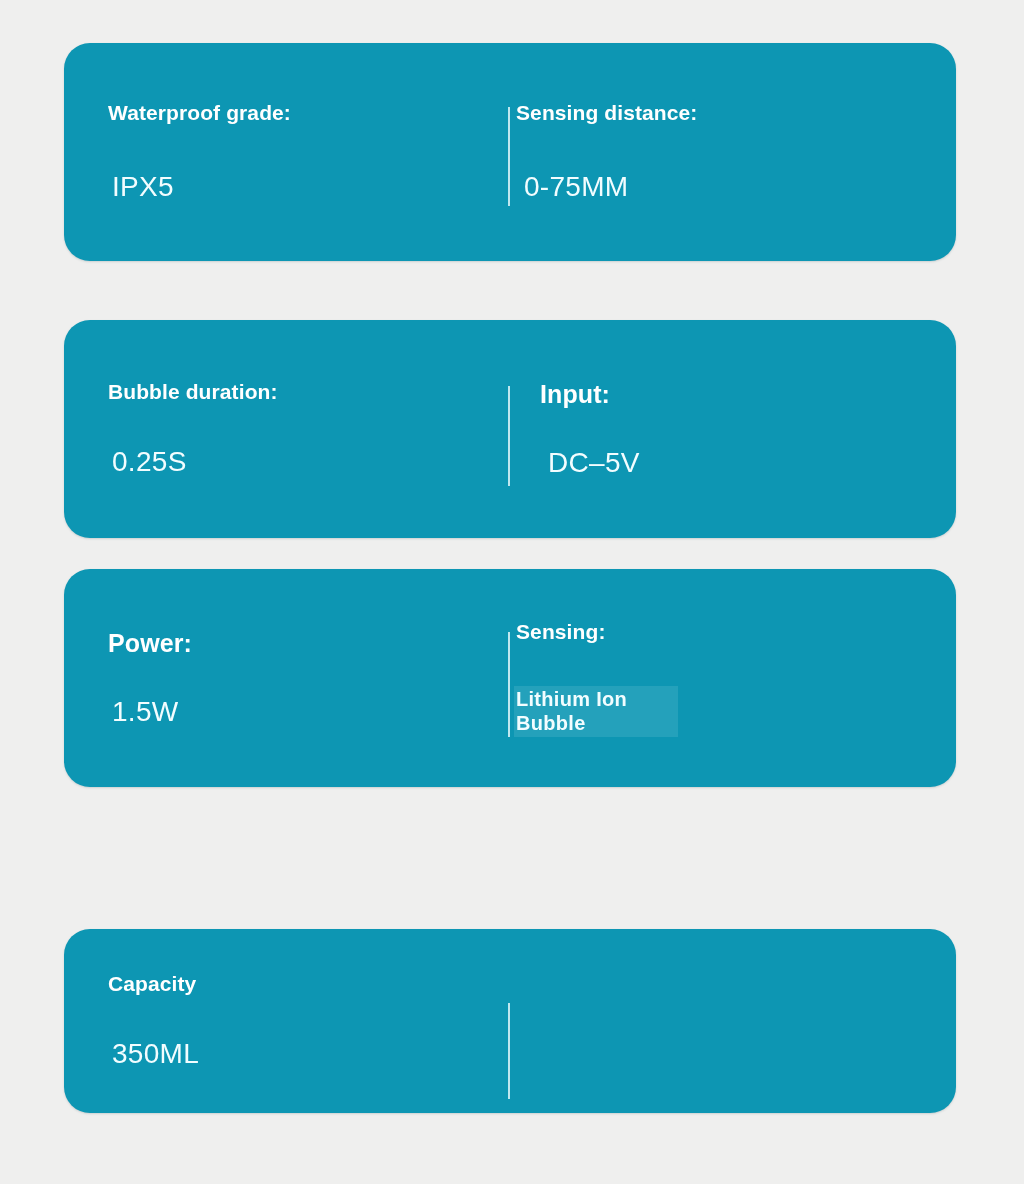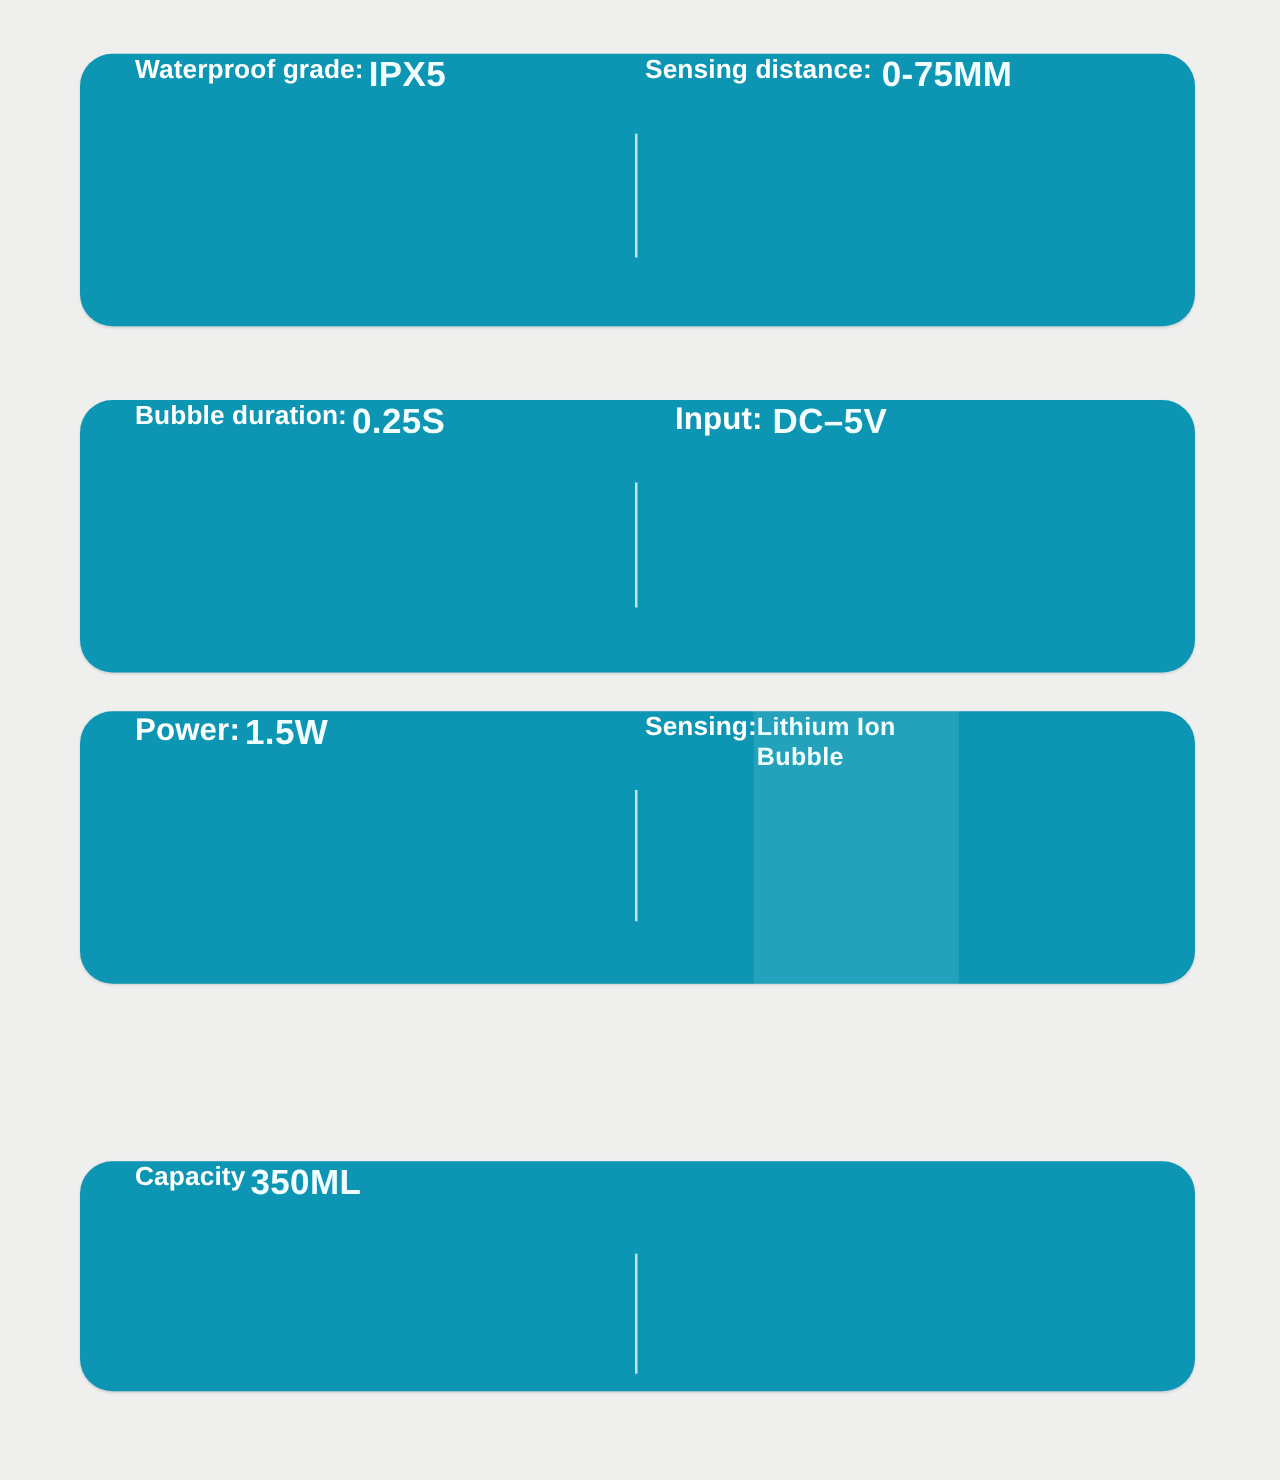--- a/index.html
+++ b/index.html
@@ -36,21 +36,22 @@
   .spec-card.card-1 { top: 43px;  height: 218px; }
   .spec-card.card-2 { top: 320px; height: 218px; gap: 24px; }
   .spec-card.card-3 { top: 569px; height: 218px; }
   .spec-card.card-4 { top: 881px; height: 184px; margin-top: 48px; }
 
   .card-col {
     position: relative;
     box-sizing: border-box;
     height: 100%;
     display: flex;
-    justify-content: flex-start;
+    flex-direction: column;
+    justify-content: center;
   }
 
   .card-col.col-left {
     width: 444px;
     padding-left: 44px;
   }
 
   .card-col.col-right {
     flex: 1;
     padding-left: 8px;
@@ -75,21 +76,21 @@
     font-size: 21px;
     line-height: 1.25;
     letter-spacing: 0.1px;
     white-space: nowrap;
   }
   .spec-label.size-lg { font-size: 25px; }
   .spec-label.size-md { font-size: 25px; }
 
   .spec-value {
     color: #f2fdff;
-    font-weight: 700;
+    font-weight: 400;
     font-size: 28px;
     line-height: 1.2;
     letter-spacing: 0.3px;
     white-space: nowrap;
   }
   .spec-value.strong {
     font-weight: bold;
     font-size: 20px;
     line-height: 1.22;
     white-space: normal;

